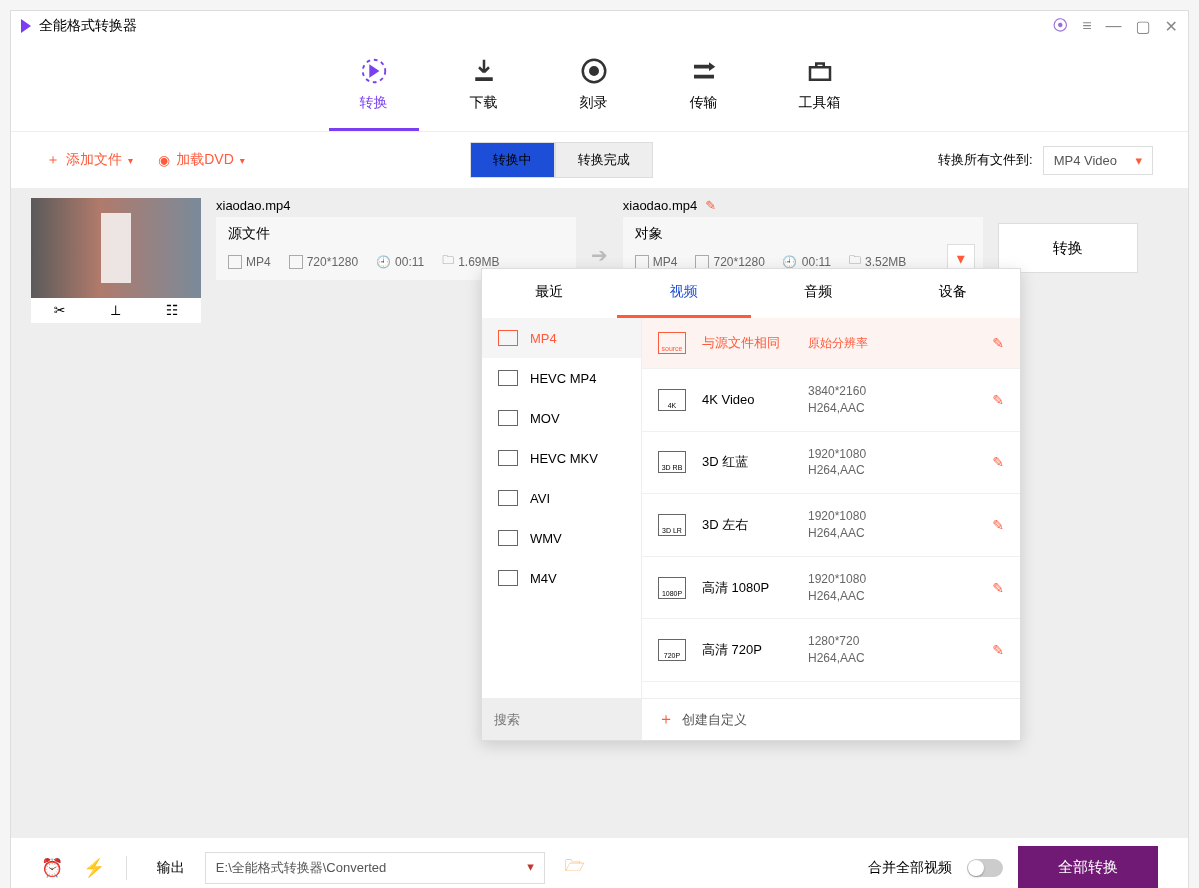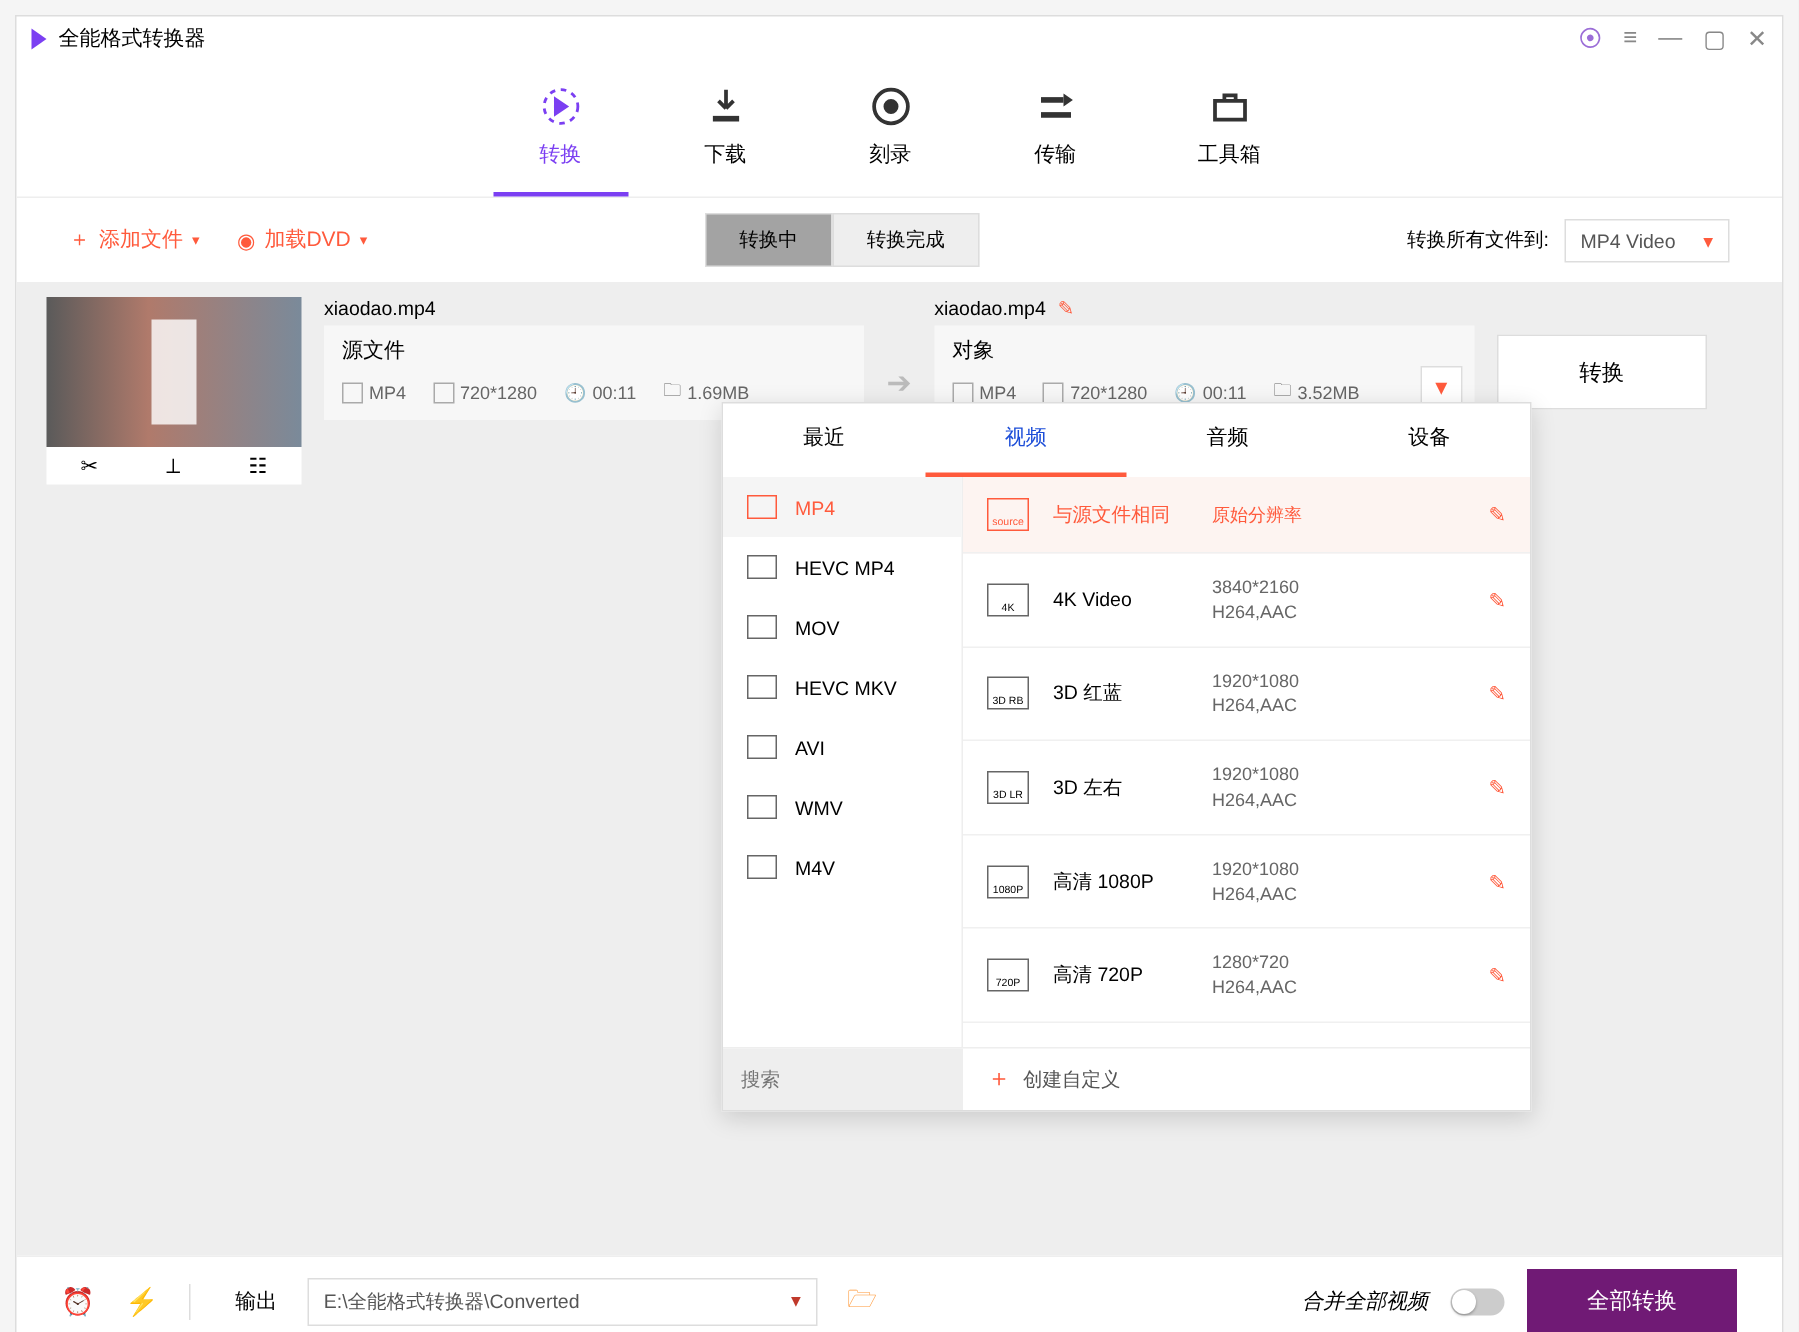--- a/index.html
+++ b/index.html
@@ -16,21 +16,21 @@
 .toptab { display: flex; flex-direction: column; align-items: center; gap: 8px; cursor: pointer; position: relative; padding-bottom: 15px; }
 .toptab.active { color: #7b3ff2; }
 .toptab.active::after { content:""; position:absolute; bottom:0; left:-30px; right:-30px; height:3px; background:#7b3ff2; }
 .toptab svg { width: 30px; height: 30px; }
 .toptab-label { font-size: 14px; }
 .toolbar2 { display: flex; align-items: center; padding: 10px 35px; gap: 25px; border-top: 1px solid #eee; }
 .add-file { color: #ff5a3c; display: flex; align-items: center; gap: 6px; cursor: pointer; font-size: 14px; }
 .load-dvd { color: #ff5a3c; display: flex; align-items: center; gap: 6px; cursor: pointer; font-size: 14px; }
 .status-tabs { display: flex; margin: 0 auto 0 200px; }
 .status-tab { padding: 8px 22px; background: #eee; border: 1px solid #ddd; font-size: 13px; cursor: pointer; }
-.status-tab.active { background: #a3a3a3; }
+.status-tab.active { background: #1d4ed8; }
 .convert-all { display: flex; align-items: center; gap: 10px; font-size: 13px; }
 .output-select { border: 1px solid #ddd; padding: 6px 35px 6px 10px; font-size: 13px; position: relative; cursor: pointer; color:#555; }
 .output-select::after { content:"▾"; position:absolute; right:10px; color:#ff5a3c; }
 .content { flex:1; background: #eee; padding: 10px 20px; overflow:hidden; position: relative; }
 .item-row { display: flex; gap: 15px; align-items: flex-start; background: #eee; }
 .thumb-wrap { width: 170px; }
 .thumb { width: 170px; height: 100px; background: linear-gradient(90deg,#5a5a5a 0%, #b07a6b 40%, #7a8a9a 100%); position: relative; display:flex; align-items:center; justify-content:center; }
 .thumb::after { content:""; width:30px; height:70px; background: rgba(255,255,255,0.8); }
 .thumb-tools { background:#fff; display:flex; justify-content:space-around; padding:4px 0; }
 .thumb-tools span { cursor:pointer; font-size:14px; }
@@ -68,21 +68,21 @@
 .dd-search { width:160px; padding:10px 12px; border:none; background:#eee; font-size:13px; outline:none; }
 .dd-custom { flex:1; padding:10px 16px; display:flex; align-items:center; gap:8px; color:#555; cursor:pointer; font-size:13px; }
 .dd-custom .plus { color:#ff5a3c; font-size:16px; }
 .footer { height:60px; border-top:1px solid #eee; display:flex; align-items:center; padding:0 30px; gap:20px; }
 .footer .icon-btn { font-size:18px; cursor:pointer; color:#555; }
 .footer .out-label { font-size:14px; margin-left:10px; }
 .footer .out-path { border:1px solid #ddd; padding:6px 30px 6px 10px; font-size:13px; width:340px; position:relative; cursor:pointer; color:#555; }
 .footer .out-path::after { content:"▾"; position:absolute; right:10px; color:#c0392b; }
 .footer .folder-icon { color:#ff9a3c; cursor:pointer; font-size:16px; }
 .footer-right { margin-left:auto; display:flex; align-items:center; gap:15px; }
-.merge-label { font-size:14px;font-style:italic; }
+.merge-label { font-size:14px; }
 .toggle { width:36px; height:18px; background:#ccc; border-radius:10px; position:relative; cursor:pointer; }
 .toggle::after { content:""; width:16px; height:16px; background:#fff; border-radius:50%; position:absolute; top:1px; left:1px; box-shadow: 0 1px 2px rgba(0,0,0,0.3); }
 .convert-all-btn { background:#701a75; color:#fff; padding:12px 40px; font-size:15px; cursor:pointer; border:none; }
 </style>
 </head>
 <body>
 
 <div class="window">
 
   <div class="titlebar">

